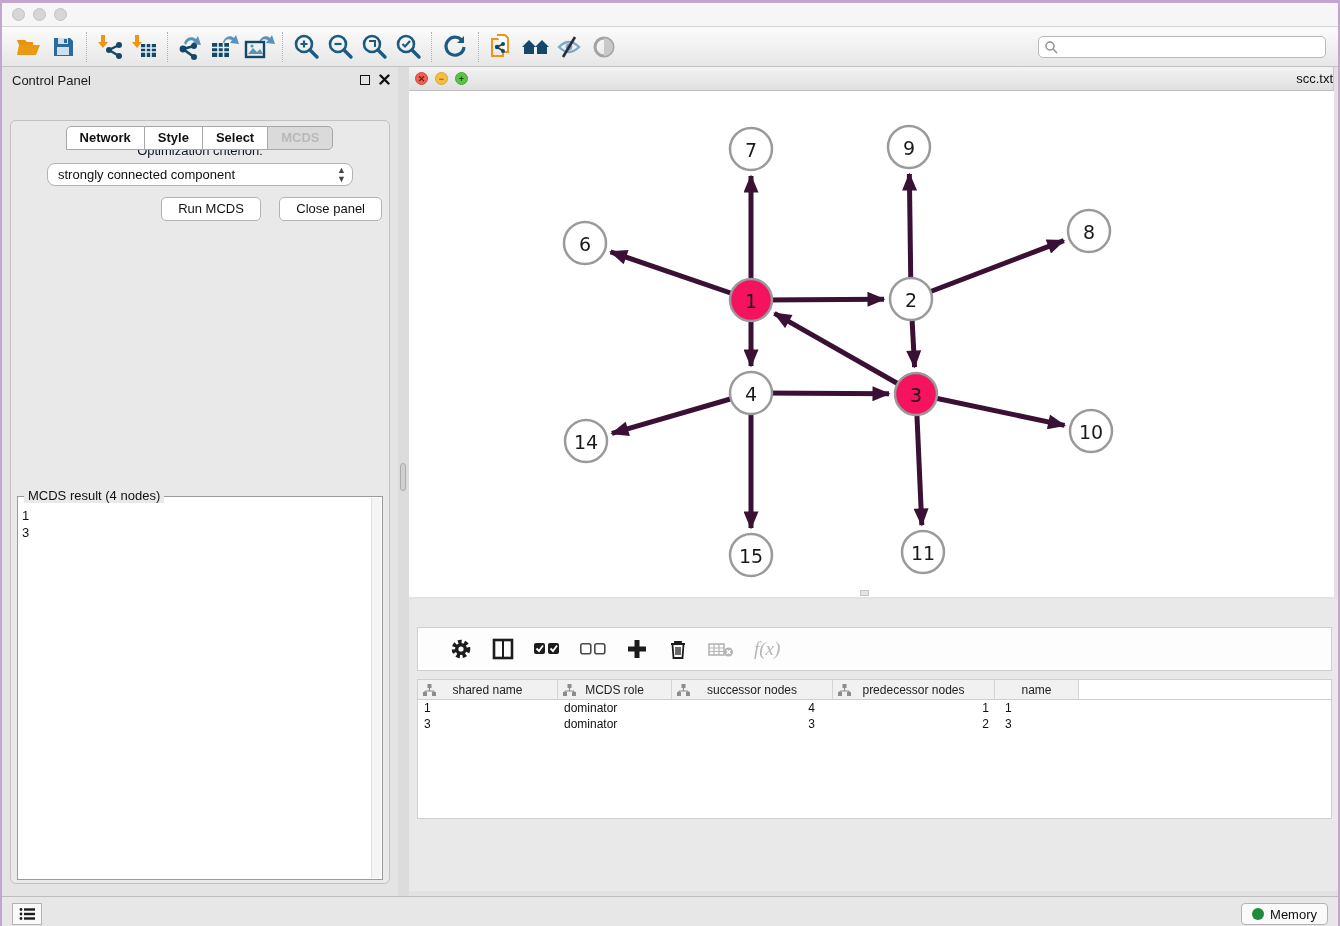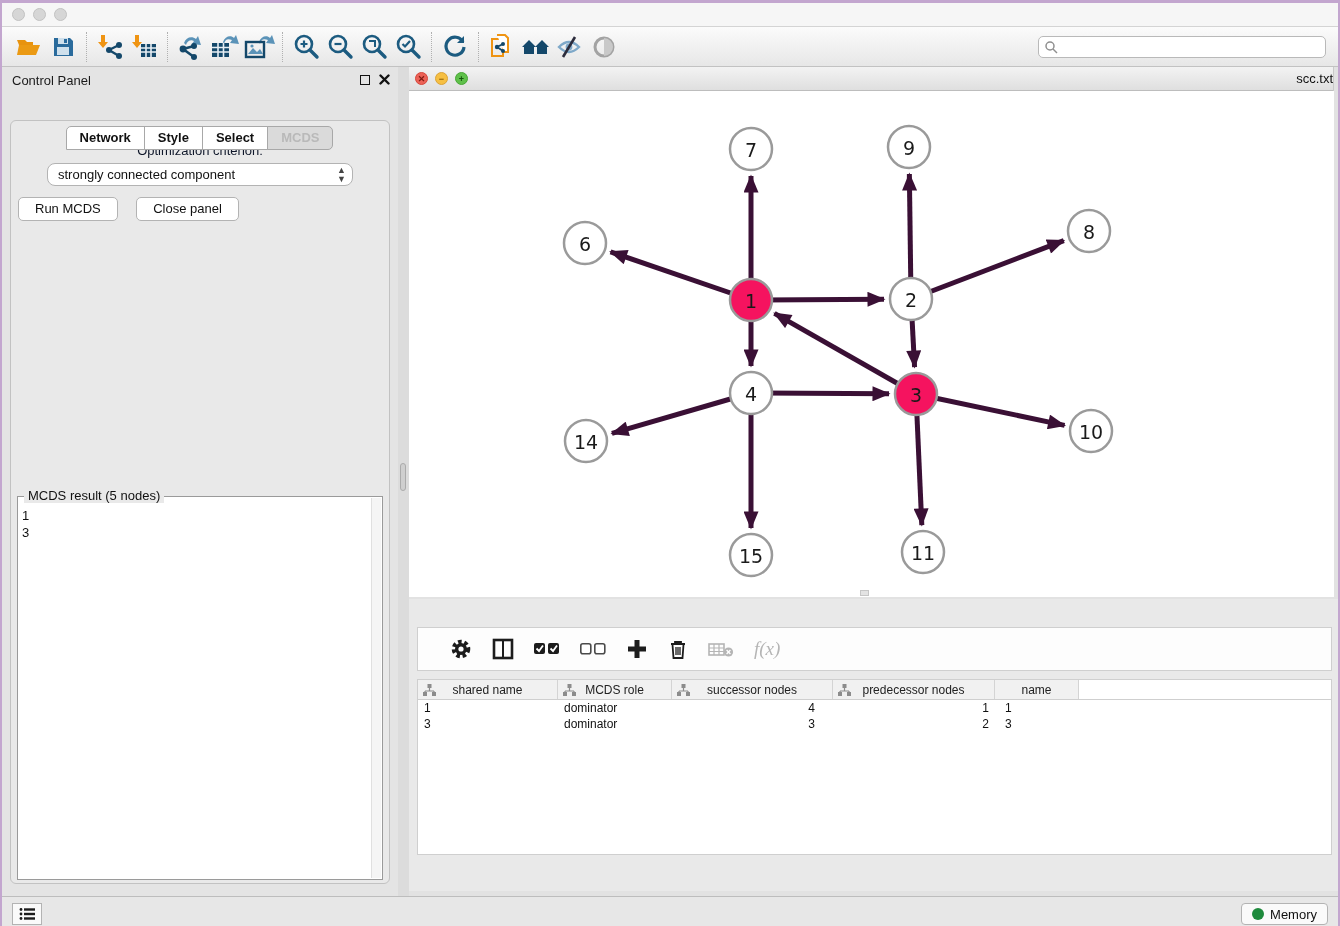--- a/index.html
+++ b/index.html
@@ -40,21 +40,21 @@
   .mactab:first-child { border-radius:5px 0 0 0; }
   .mactab:last-child { border-radius:0 0 5px 0; border-top-right-radius:5px; }
   .mactab.active { background:#dadada; color:#b9b9b9; }
   .cp-content { position:absolute; top:53px; left:8px; right:8px; bottom:12px;
     background:#e9e9e9; border:1px solid #c2c2c2; border-radius:6px; }
   .opt-label { position:absolute; top:22px; left:0; right:0; text-align:center; font-size:13px; color:#0f172a; }
   .criterion { position:absolute; top:42px; left:36px; right:36px; height:23px; background:#fff;
     border:1px solid #b3b3b3; border-radius:8px; font-size:13px; color:#111;
     display:flex; align-items:center; padding-left:10px; }
   .stepper { position:absolute; right:6px; top:2px; font-size:9px; color:#444; line-height:9px; text-align:center; }
-  .cp-buttons { position:absolute; top:76px; left:0; right:0; text-align:left; }
+  .cp-buttons { position:absolute; top:76px; left:0; right:0; text-align:right; }
   .mbtn { display:inline-block; background:#fff; border:1px solid #b3b3b3; border-radius:5px;
     font-size:13px; color:#111; padding:3px 16px 4px; margin:0 7px; }
   .result-fs { position:absolute; left:6px; right:6px; top:375px; bottom:3px;
     border:1px solid #9a9a9a; background:#fff; }
   .result-legend { position:absolute; top:-9px; left:6px; background:#e9e9e9; padding:0 4px; font-size:13px; color:#111; }
   .result-body { position:absolute; inset:10px 12px 2px 4px; font-size:13px; color:#111; line-height:17px; }
   .result-scroll { position:absolute; top:1px; bottom:1px; right:1px; width:10px; background:#f5f5f5; border-left:1px solid #e0e0e0; }
   
   .net-window { position:absolute; left:0; top:0; width:925px; height:530px; background:#fff; border-right:1px solid #c9c9c9; }
   .net-titlebar { position:absolute; top:0; left:0; right:0; height:24px;
@@ -64,21 +64,21 @@
   .tlight { width:13px; height:13px; border-radius:50%; font-size:9px; font-weight:bold; text-align:center; line-height:12px; }
   .tl-red { background:#ec6257; border:1px solid #d6463c; color:#7d1a12; }
   .tl-yellow { background:#f6bf42; border:1px solid #deа; border:1px solid #dba337; color:#8a5d05; }
   .tl-green { background:#5fc04a; border:1px solid #47a735; color:#14560c; }
   .net-canvas { position:absolute; top:24px; left:0; width:925px; height:506px; background:#fff; }
   .net-grip { position:absolute; left:451px; bottom:1px; width:9px; height:6px; background:#e3e3e3; border:1px solid #c6c6c6; }
   
   .table-panel { position:absolute; left:0; top:532px; right:0; height:292px; background:#e9e9e9; }
   .tp-toolbar { position:absolute; top:28px; left:8px; right:6px; height:44px; background:#fdfdfd;
     border:1px solid #cfcfcf; display:flex; align-items:center; gap:20px; padding-left:32px; }
-  .tp-table { position:absolute; top:80px; left:8px; right:6px; height:176px; background:#fff; border:1px solid #cfcfcf; overflow:hidden; }
+  .tp-table { position:absolute; top:80px; left:8px; right:6px; height:140px; background:#fff; border:1px solid #cfcfcf; overflow:hidden; }
   .thead { display:flex; height:20px; background:#f1f1f1; border-bottom:1px solid #cfcfcf; }
   .th { position:relative; border-right:1px solid #d4d4d4; font-size:12px; color:#222;
     display:flex; align-items:center; justify-content:center; }
   .th .colicon { position:absolute; left:5px; top:4px; }
   .trow { display:flex; height:16px; font-size:12px; color:#111; }
   .td { padding:1px 6px 0; white-space:nowrap; }
   .td.r { text-align:right; }
   .tp-tabs { position:absolute; top:264px; left:0; right:0; text-align:center; }
   
   .statusbar { position:absolute; left:0; right:0; top:893px; height:33px; background:#e7e7e7; border-top:1px solid #bdbdbd; }
@@ -252,21 +252,21 @@
       <div class="opt-label">Optimization criterion:</div>
       <div class="criterion">
         <span>strongly connected component</span>
         <span class="stepper">▲<br>▼</span>
       </div>
       <div class="cp-buttons">
         <span class="mbtn">Run MCDS</span>
         <span class="mbtn">Close panel</span>
       </div>
       <div class="result-fs">
-        <span class="result-legend">MCDS result (5 nodes)</span>
+        <span class="result-legend">MCDS result (4 nodes)</span>
         <div class="result-body">
           <div>1</div>
           <div>3</div>
         </div>
         <div class="result-scroll"></div>
       </div>
     </div>
   </div>
 
   <div class="vsplit">

